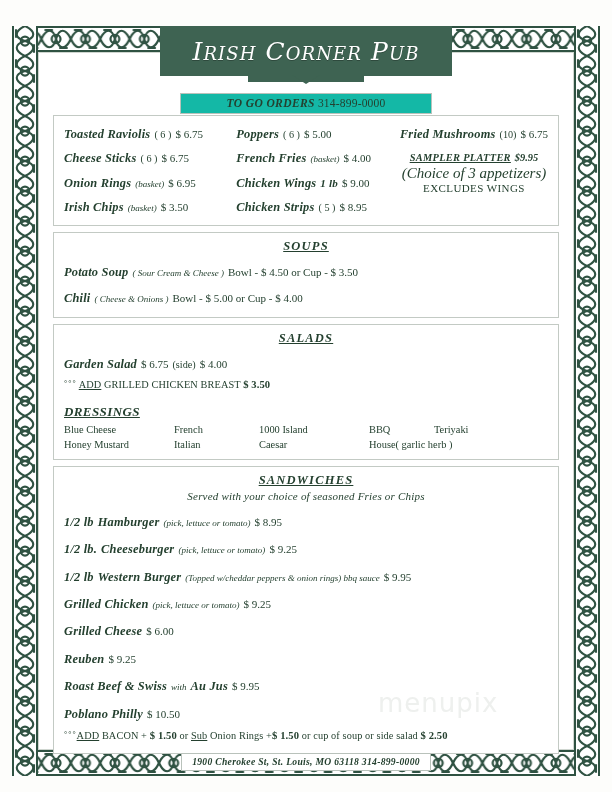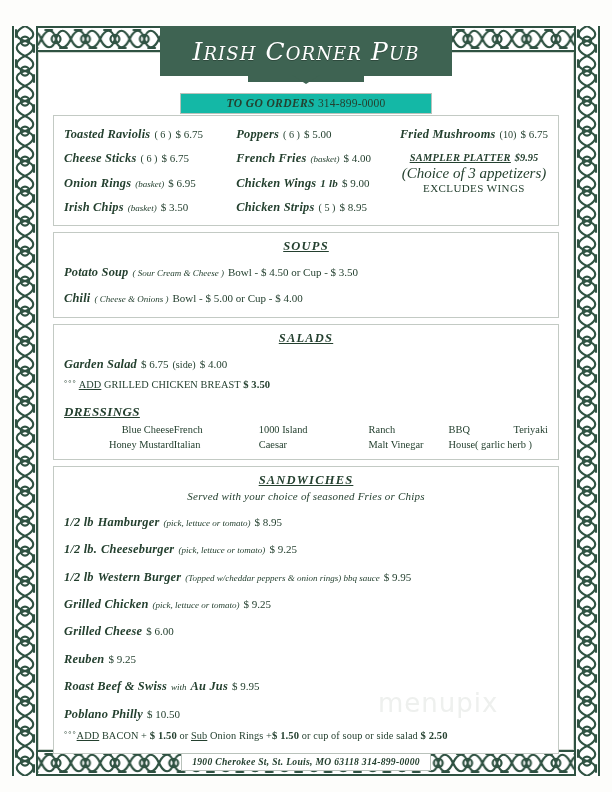--- a/index.html
+++ b/index.html
@@ -142,21 +142,21 @@
   .addline u{text-decoration:underline;}
   .stars{font-size:8px;vertical-align:2px;letter-spacing:1px;}
   .bold-pr{font-weight:bold;font-size:10.6px;}
 
   .dress-title{
     font-weight:bold;font-style:italic;font-size:13px;
     text-decoration:underline;margin:10px 0 2px 0;letter-spacing:.4px;
   }
   .dress-grid{display:flex;font-size:10.4px;line-height:1.45;}
   .dc{white-space:nowrap;}
-  .dc1{width:110px;text-align:right;}.dc2{width:85px;}.dc3{width:110px;}
+  .dc1{width:110px;}.dc2{width:85px;}.dc3{width:110px;}
   .dc4{width:80px;}.dc5{width:65px;}.dc6{flex:1;}
 
   .sand .line{margin:1.5px 0;}
 
   
   .addr-wrap{
     position:absolute;left:0;right:0;bottom:-26px;height:26px;
     display:flex;align-items:center;justify-content:center;
     pointer-events:none;
   }
@@ -355,24 +355,20 @@
               <div>Honey Mustard</div>
             </div>
             <div class="dc dc2">
               <div>French</div>
               <div>Italian</div>
             </div>
             <div class="dc dc3">
               <div>1000 Island</div>
               <div>Caesar</div>
             </div>
-            <div class="dc dc4">
-              <div>Ranch</div>
-              <div>Malt Vinegar</div>
-            </div>
             <div class="dc dc5">
               <div>BBQ</div>
               <div>House( garlic herb )</div>
             </div>
             <div class="dc dc6">
               <div>Teriyaki</div>
               <div></div>
             </div>
           </div>
         </div>

